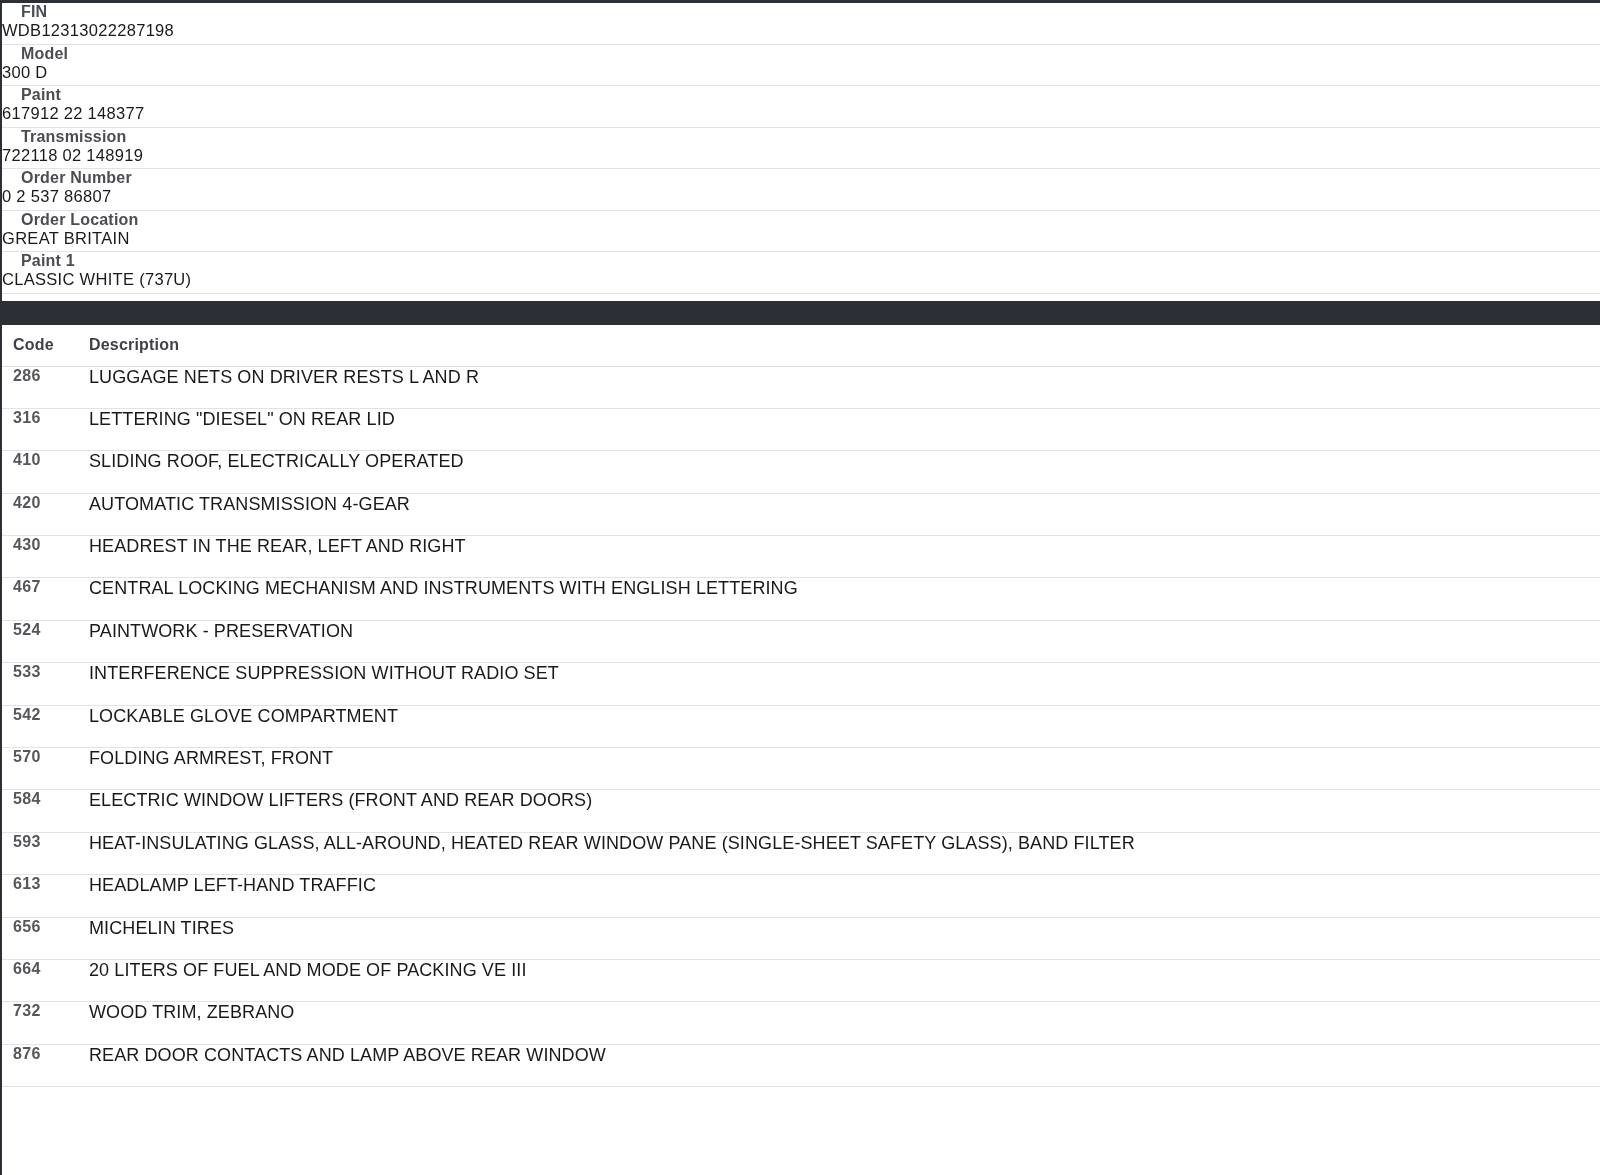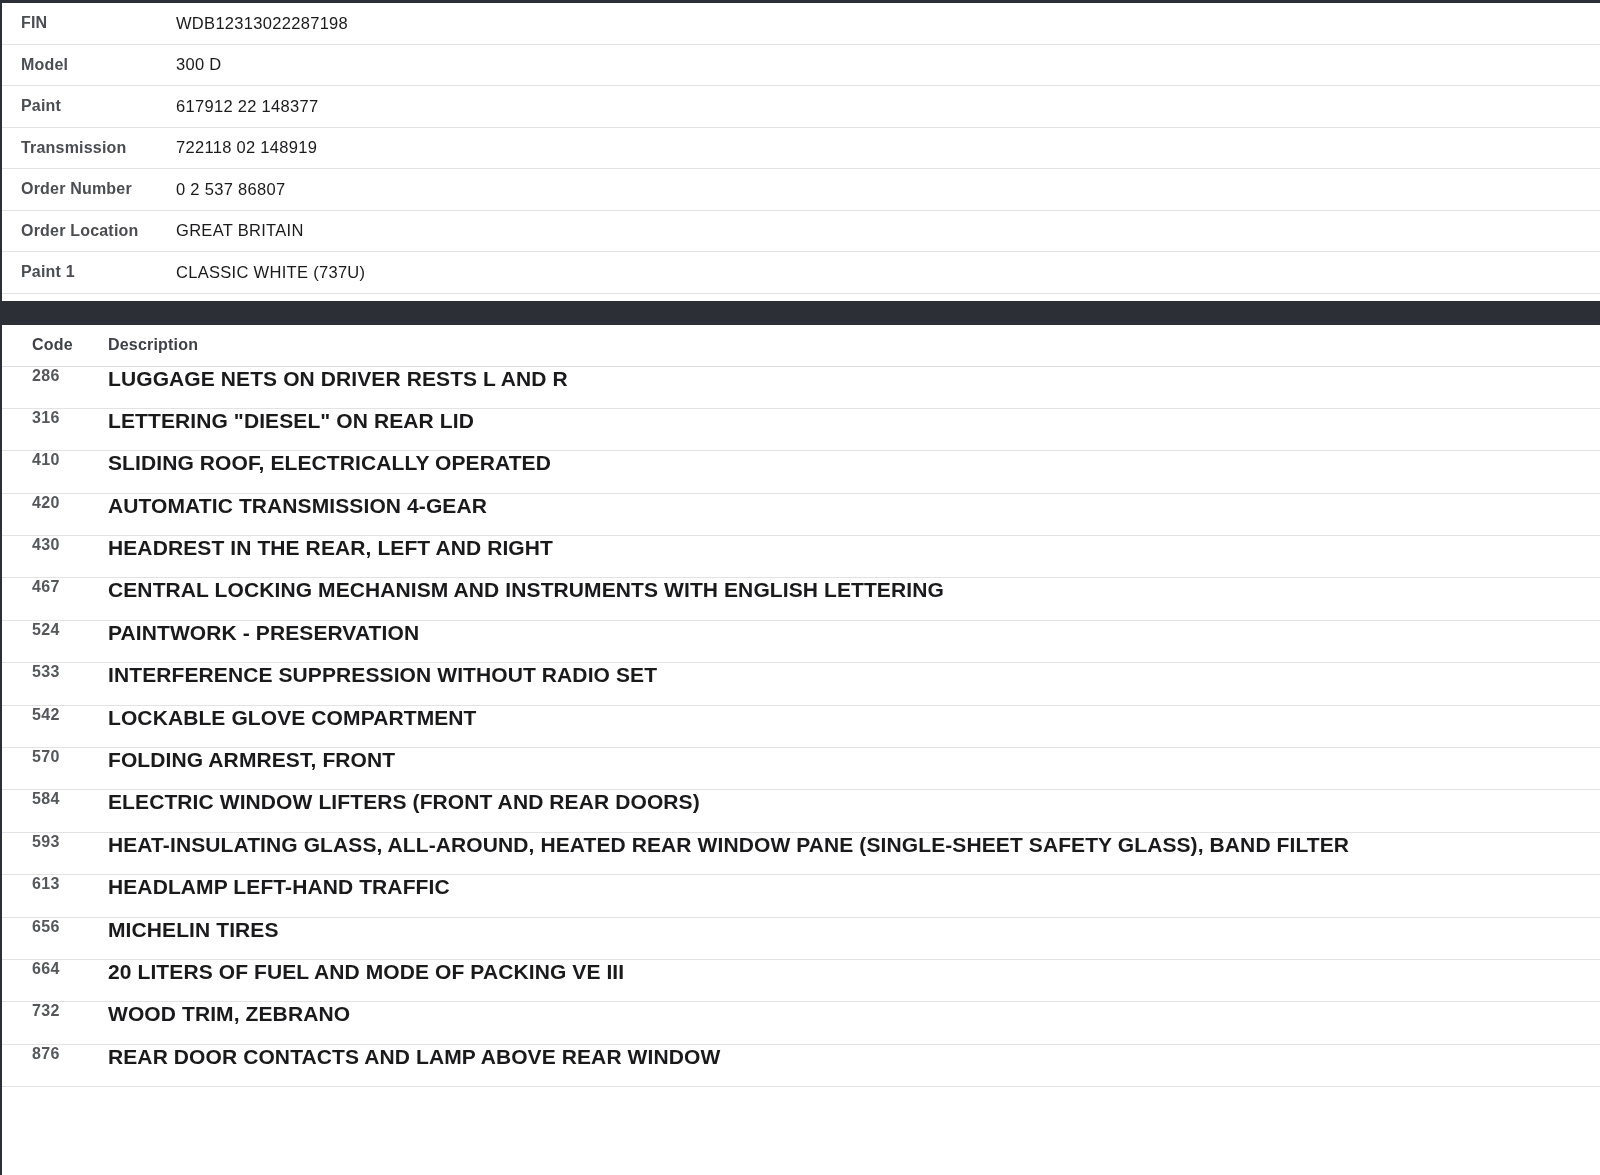--- a/index.html
+++ b/index.html
@@ -15,23 +15,24 @@
     box-sizing: border-box;
     background: #ffffff;
     border-top: 3px solid #2d2f36;
     border-left: 2px solid #2d2f36;
     overflow: hidden;
   }
   
   .kv-table { width: 100%; }
   .kv-row {
     display: flex;
-    align-items: center;
+    align-items: flex-start;
     height: 40.5px;
     border-bottom: 1px solid #e3e3e5;
+    flex-direction: column;
   }
   .kv-label {
     width: 155px;
     padding-left: 19px;
     flex: 0 0 auto;
     font-size: 16px;
     font-weight: 600;
     color: #4b4d52;
     letter-spacing: 0.2px;
   }
@@ -57,38 +58,38 @@
   }
   .opt-header .col-code,
   .opt-header .col-desc {
     font-size: 16px;
     font-weight: 700;
     color: #3f4147;
     letter-spacing: 0.2px;
   }
   .col-code {
     width: 76px;
-    padding-left: 30px;
+    padding-left: 11px;
     flex: 0 0 auto;
   }
   .opt-row {
     display: flex;
     align-items: flex-start;
     height: 41.4px;
     border-bottom: 1px solid #e3e3e5;
   }
   .opt-code {
     font-size: 16px;
     font-weight: 600;
     color: #55575b;
     letter-spacing: 0.3px;
   }
   .opt-desc {
-    font-size: 21px;
-    font-weight: 700;
+    font-size: 18px;
+    font-weight: 400;
     color: #1a1a1c;
     letter-spacing: 0.1px;
     white-space: nowrap;
   }
 </style>
 </head>
 <body>
 
 <div class="page">
 

